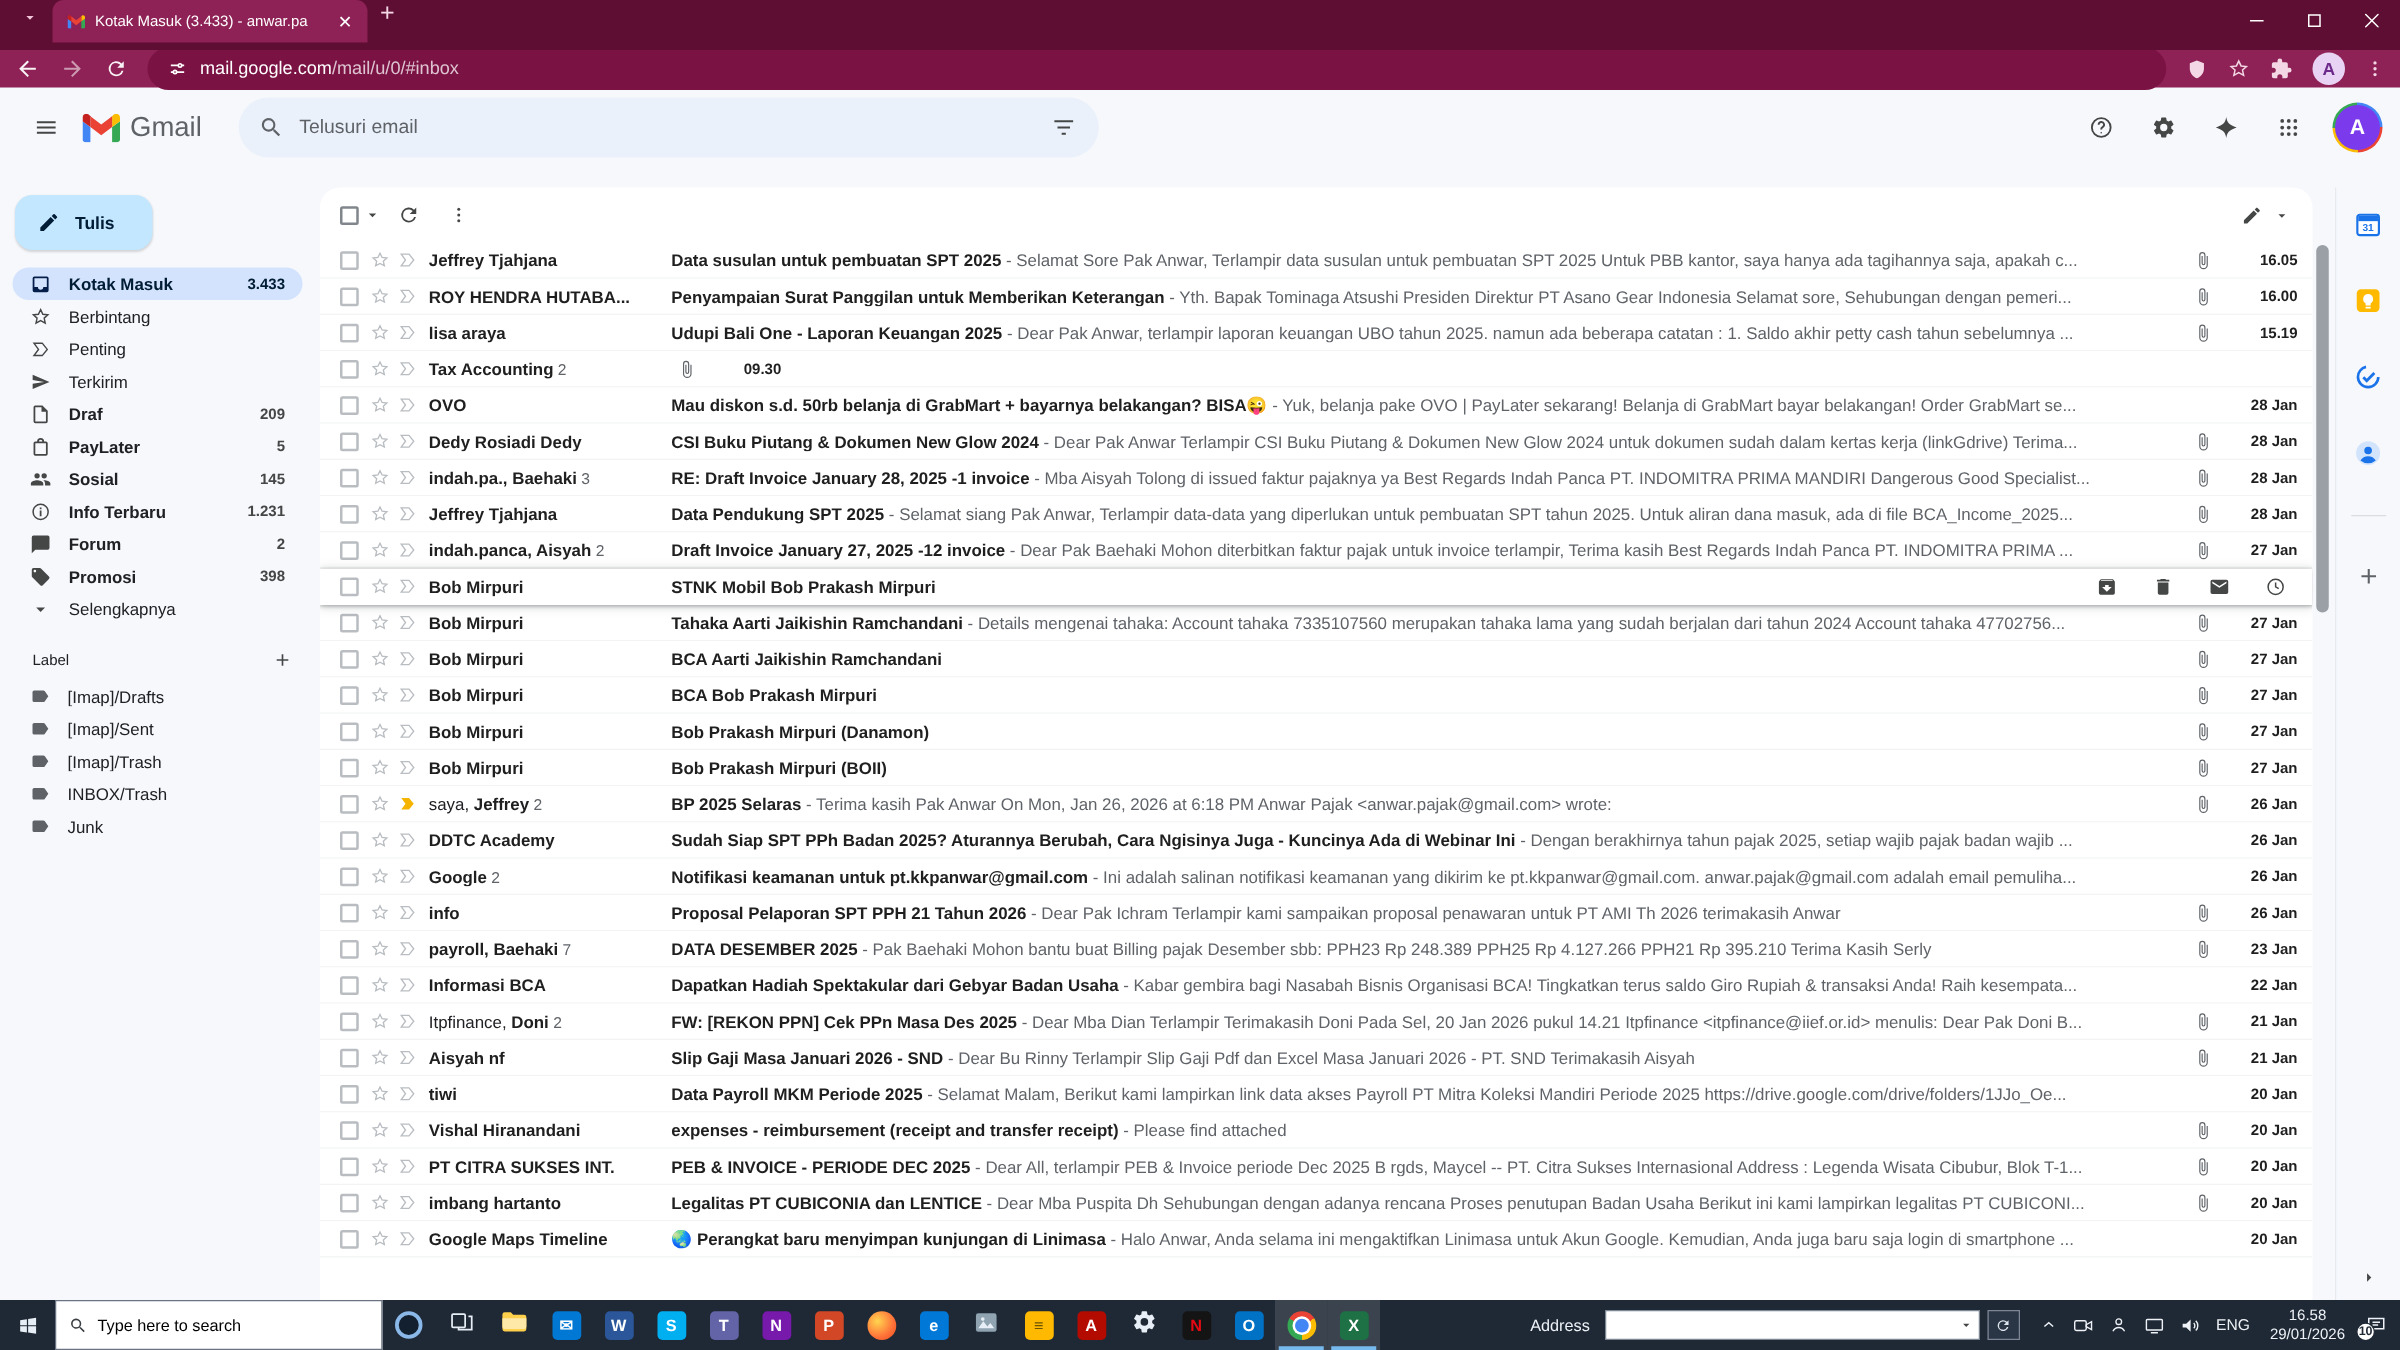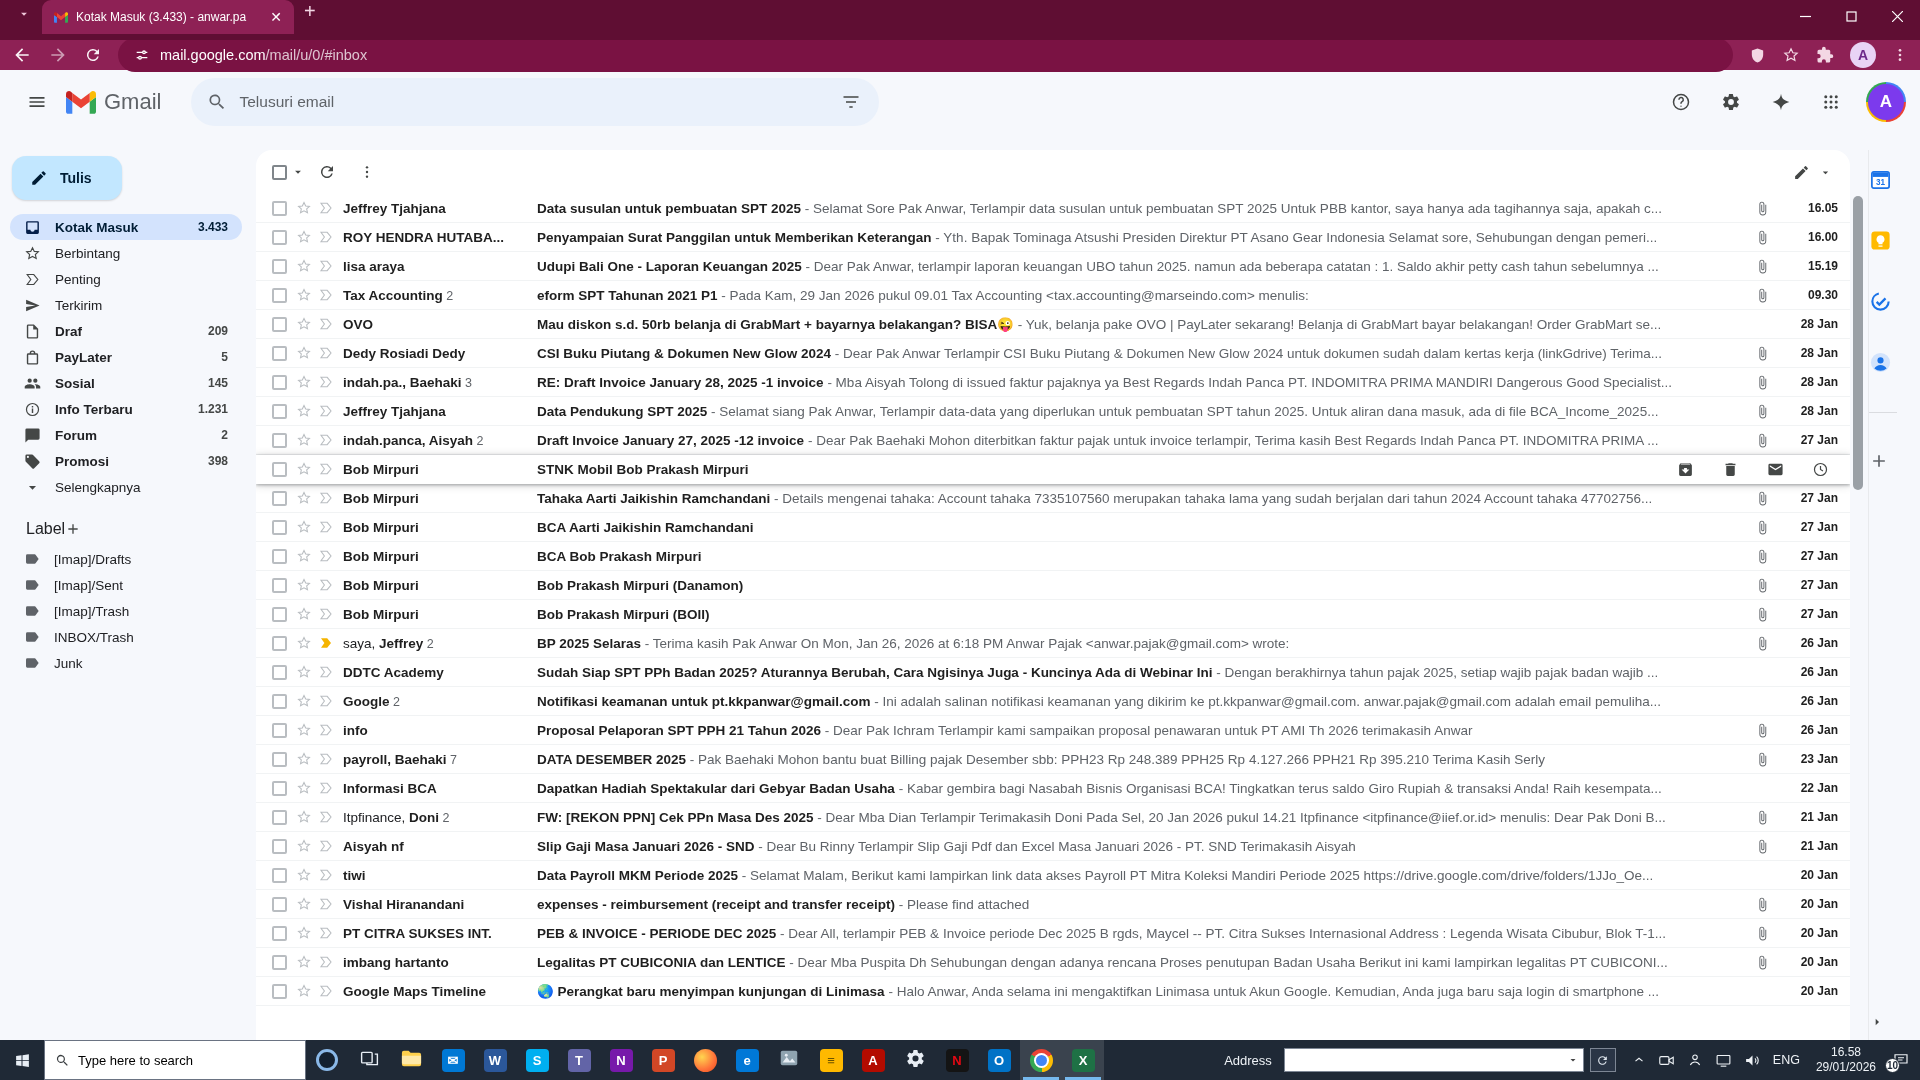--- a/index.html
+++ b/index.html
@@ -39,21 +39,21 @@
   .sidebar{width:256px;padding:2px 0 0 10px;flex:none;}
   .compose{height:44px;width:110px;border-radius:14px;background:#c2e7ff;display:flex;align-items:center;gap:12px;padding:0 18px;margin:4px 0 14px 2px;color:#001d35;font-weight:bold;font-size:14px;box-shadow:0 1px 2px rgba(0,0,0,.15);}
   .sitem{height:26px;display:flex;align-items:center;gap:14px;padding:0 14px 0 14px;border-radius:14px;color:#202124;font-size:13.5px;margin-right:14px;}
   .sitem .lbl{flex:1;white-space:nowrap;overflow:hidden;}
   .sitem .cnt{font-size:12px;color:#444746;}
   .sitem.sel{background:#d3e3fd;color:#001d35;font-weight:bold;}
   .sitem.sel .cnt{font-weight:bold;color:#001d35;}
   .sitem.unread .lbl,.sitem.unread .cnt{font-weight:bold;}
   .sitem .ic{color:#444746;display:flex;}
   .sitem.sel .ic{color:#041e49;}
-  .labelhdr{display:flex;align-items:center;margin:20px 22px 8px 16px;color:#202124;font-size:16px;}
+  .labelhdr{display:flex;align-items:center;justify-content:space-between;margin:20px 22px 8px 16px;color:#202124;font-size:12px;}
   
   .main{flex:1;background:#fff;border-radius:16px 16px 0 0;display:flex;flex-direction:column;overflow:hidden;}
   .ltoolbar{height:44px;display:flex;align-items:center;padding:0 18px 0 16px;color:#444746;gap:4px;flex:none;}
   .cbox{width:15px;height:15px;border:2px solid #80868b;border-radius:2px;display:inline-block;}
   .ltool-right{margin-left:auto;display:flex;align-items:center;gap:2px;}
   .sectionrow{height:34px;display:flex;align-items:center;padding:0 18px 0 16px;color:#444746;font-size:13.5px;flex:none;}
   .sectionrow .sect{margin-left:10px;color:#202124;font-size:13.5px;}
   .sect-right{margin-left:auto;display:flex;align-items:center;gap:10px;color:#444746;font-size:12.5px;}
   .rows{flex:1;overflow:hidden;}
   .row{height:29px;display:flex;align-items:center;padding:0 12px 0 8px;border-bottom:1px solid #f1f3f4;font-size:13.5px;position:relative;background:#fff;}
@@ -68,21 +68,21 @@
   .subj b{font-weight:bold;}
   .subj .snip{color:#5f6368;font-weight:normal;}
   .rdate{width:64px;flex:none;text-align:right;font-size:12px;font-weight:bold;color:#1f1f1f;white-space:nowrap;}
   .rclip{width:24px;flex:none;display:flex;justify-content:center;color:#5f6368;}
   .rclip.empty{visibility:hidden;}
   .row.hover{box-shadow:0 1px 3px rgba(60,64,67,.4),0 1px 8px rgba(60,64,67,.25);z-index:3;border-bottom-color:transparent;}
   .hoveracts{display:flex;align-items:center;gap:22px;padding-right:6px;color:#444746;}
   
   .gutter{width:18px;position:relative;flex:none;}
   .vthumb{position:absolute;left:3px;top:46px;width:10px;height:294px;background:#9aa0a6;border-radius:6px;}
-  .sidepanel{width:52px;flex:none;border-left:1px solid #e8eaed;display:flex;flex-direction:column;align-items:flex-start;padding-top:18px;gap:38px;position:relative;}
+  .sidepanel{width:52px;flex:none;border-left:1px solid #e8eaed;display:flex;flex-direction:column;align-items:center;padding-top:18px;gap:38px;position:relative;}
   .sp-divider{width:28px;height:1px;background:#dadce0;}
   .sp-collapse{position:absolute;bottom:10px;color:#444746;}
   
   .taskbar{position:absolute;bottom:0;left:0;right:0;height:40px;background:#1f2936;display:flex;align-items:stretch;color:#fff;}
   .tslot{width:44px;display:flex;align-items:center;justify-content:center;flex:none;}
   .tsearch{width:262px;background:#fff;display:flex;align-items:center;gap:8px;padding:0 10px;color:#000000;font-size:13px;border:1px solid #6a7382;flex:none;}
   .tsearch .ic{color:#3c4043;}
   .tapp{width:42px;display:flex;align-items:center;justify-content:center;position:relative;flex:none;}
   .tapp.active{background:rgba(255,255,255,.12);}
   .tapp.active::after{content:"";position:absolute;bottom:0;left:3px;right:3px;height:3px;background:#76b9ed;}
@@ -526,21 +526,20 @@
               <svg width="16" height="16" viewBox="0 0 24 24">
                 <path fill="none" stroke="currentColor" stroke-width="1.6" d="M12 3.8l2.5 5.2 5.7.6-4.2 3.8 1.2 5.6L12 16.2 6.8 19l1.2-5.6-4.2-3.8 5.7-.6z"></path>
               </svg>
             </span>
             <span class="ic mark">
               <svg width="16" height="16" viewBox="0 0 24 24">
                 <path fill="none" stroke="currentColor" stroke-width="1.6" d="M4.5 5h9.3L19.5 12l-5.7 7H4.5l5.1-7z"></path>
               </svg>
             </span>
             <div class="sender"><b>Tax Accounting</b><span class="tcount"> 2</span></div>
-            <div class="subj"><b>eform SPT Tahunan 2021 P1</b><span class="snip"> - Pada Kam, 29 Jan 2026 pukul 09.01 Tax Accounting &lt;tax.accounting@marseindo.com&gt; menulis:</span></div>
             <span class="rclip">
               <svg width="15" height="15" viewBox="0 0 24 24">
                 <path fill="currentColor" d="M16.5 6v11.5a4 4 0 0 1-8 0V5a2.5 2.5 0 0 1 5 0v10.5a1 1 0 0 1-2 0V6H10v9.5a2.5 2.5 0 0 0 5 0V5a4 4 0 0 0-8 0v12.5a5.5 5.5 0 0 0 11 0V6z"></path>
               </svg>
             </span>
             <span class="rdate">09.30</span>
           </div>
           <div class="row">
             <span class="cbox cb"></span>
             <span class="ic">

